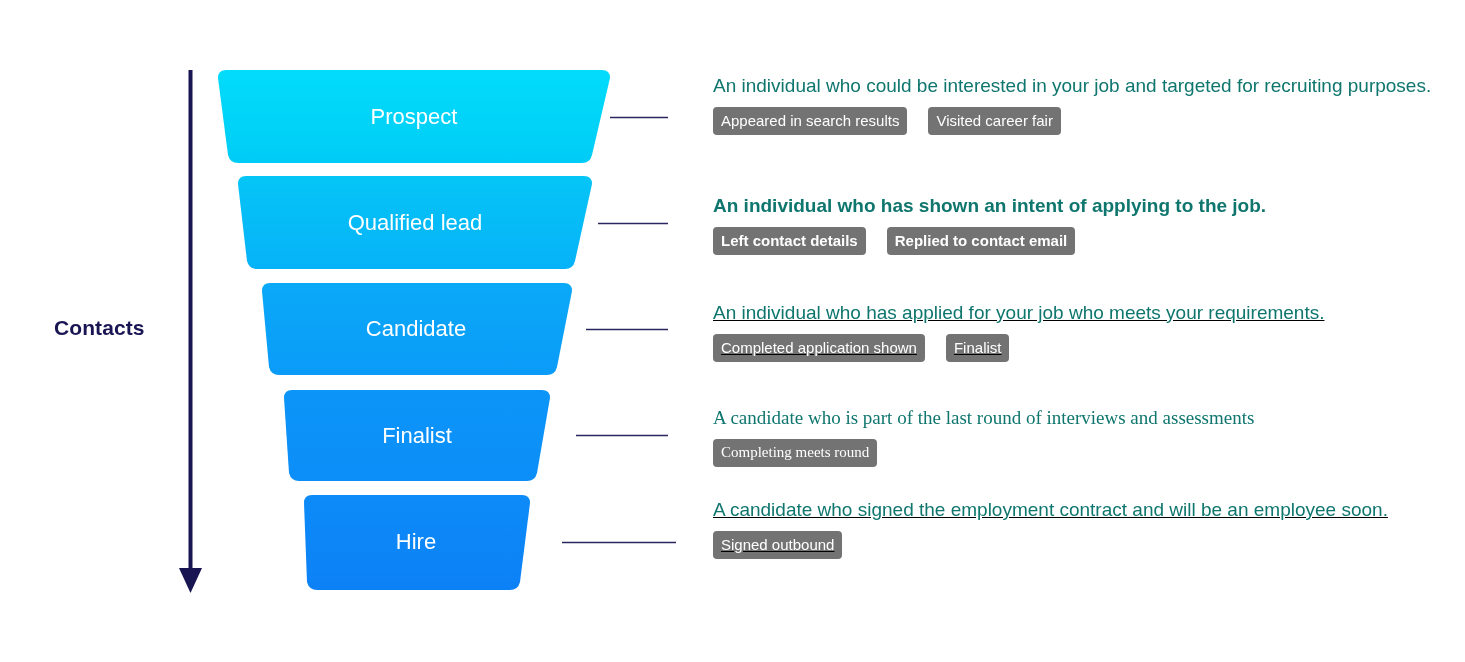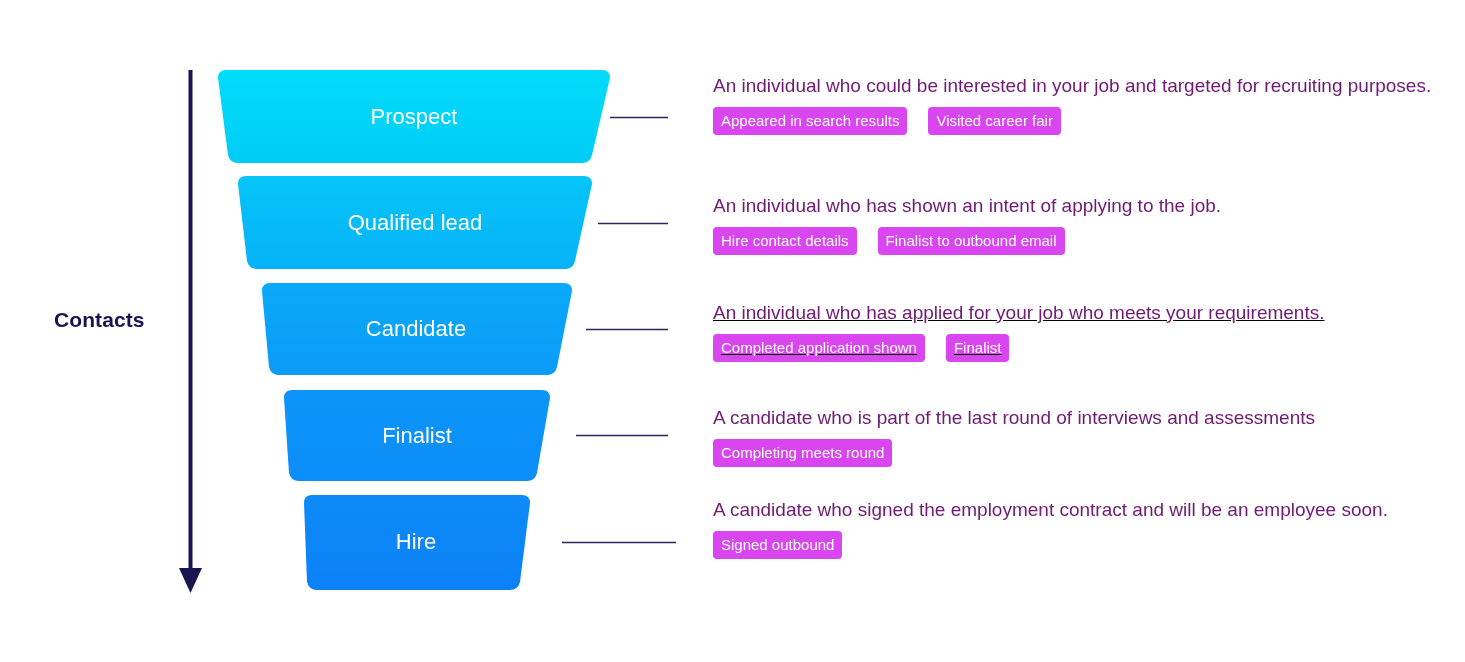--- a/index.html
+++ b/index.html
@@ -30,21 +30,21 @@
     left: 0;
     top: 0;
     width: 1465px;
     height: 662px;
     pointer-events: none;
   }
 
   #contacts-label {
     position: absolute;
     left: 54px;
-    top: 308px;
+    top: 316px;
     font-size: 21px;
     font-weight: bold;
     letter-spacing: 0.1px;
     color: #191552;
     white-space: nowrap;
   }
 
   
   #funnel-svg {
     position: absolute;
@@ -62,34 +62,34 @@
 
   
   .desc-block {
     position: absolute;
     left: 713px;
   }
 
   .desc-text {
     font-size: 19px;
     line-height: 28px;
-    color: #701a75;
+    color: #0f766e;
     margin: 0 0 7px 0;
     max-width: 740px;
   }
 
   .pill-row {
     display: flex;
     flex-wrap: wrap;
     gap: 0px;
     align-items: center;
   }
 
   .pill {
-    background: #d946ef;
+    background: #737373;
     color: #ffffff;
     font-size: 15px;
     line-height: 15px;
     padding: 6px 8px 7px 8px;
     border-radius: 4px;
     margin-right: 21px;
     white-space: nowrap;
   }
   .pill:last-child { margin-right: 0; }
 </style>
@@ -165,43 +165,43 @@
   </svg>
 
   <div class="desc-block" style="top:72px;">
     <p class="desc-text">An individual who could be interested in your job and targeted for recruiting purposes.</p>
     <div class="pill-row">
       <span class="pill">Appeared in search results</span>
       <span class="pill">Visited career fair</span>
     </div>
   </div>
 
-  <div class="desc-block" style="top:192px;">
+  <div class="desc-block" style="top:192px;font-weight:bold;">
     <p class="desc-text">An individual who has shown an intent of applying to the job.</p>
     <div class="pill-row">
-      <span class="pill">Hire contact details</span>
-      <span class="pill">Finalist to outbound email</span>
+      <span class="pill">Left contact details</span>
+      <span class="pill">Replied to contact email</span>
     </div>
   </div>
 
   <div class="desc-block" style="top:299px;text-decoration:underline;">
     <p class="desc-text">An individual who has applied for your job who meets your requirements.</p>
     <div class="pill-row">
       <span class="pill">Completed application shown</span>
       <span class="pill">Finalist</span>
     </div>
   </div>
 
-  <div class="desc-block" style="top:404px;">
+  <div class="desc-block" style="top:404px;font-family:Liberation Serif, serif;">
     <p class="desc-text">A candidate who is part of the last round of interviews and assessments</p>
     <div class="pill-row">
       <span class="pill">Completing meets round</span>
     </div>
   </div>
 
-  <div class="desc-block" style="top:496px;">
+  <div class="desc-block" style="top:496px;text-decoration:underline;">
     <p class="desc-text">A candidate who signed the employment contract and will be an employee soon.</p>
     <div class="pill-row">
       <span class="pill">Signed outbound</span>
     </div>
   </div>
 
 </div>
 
 </body></html>

